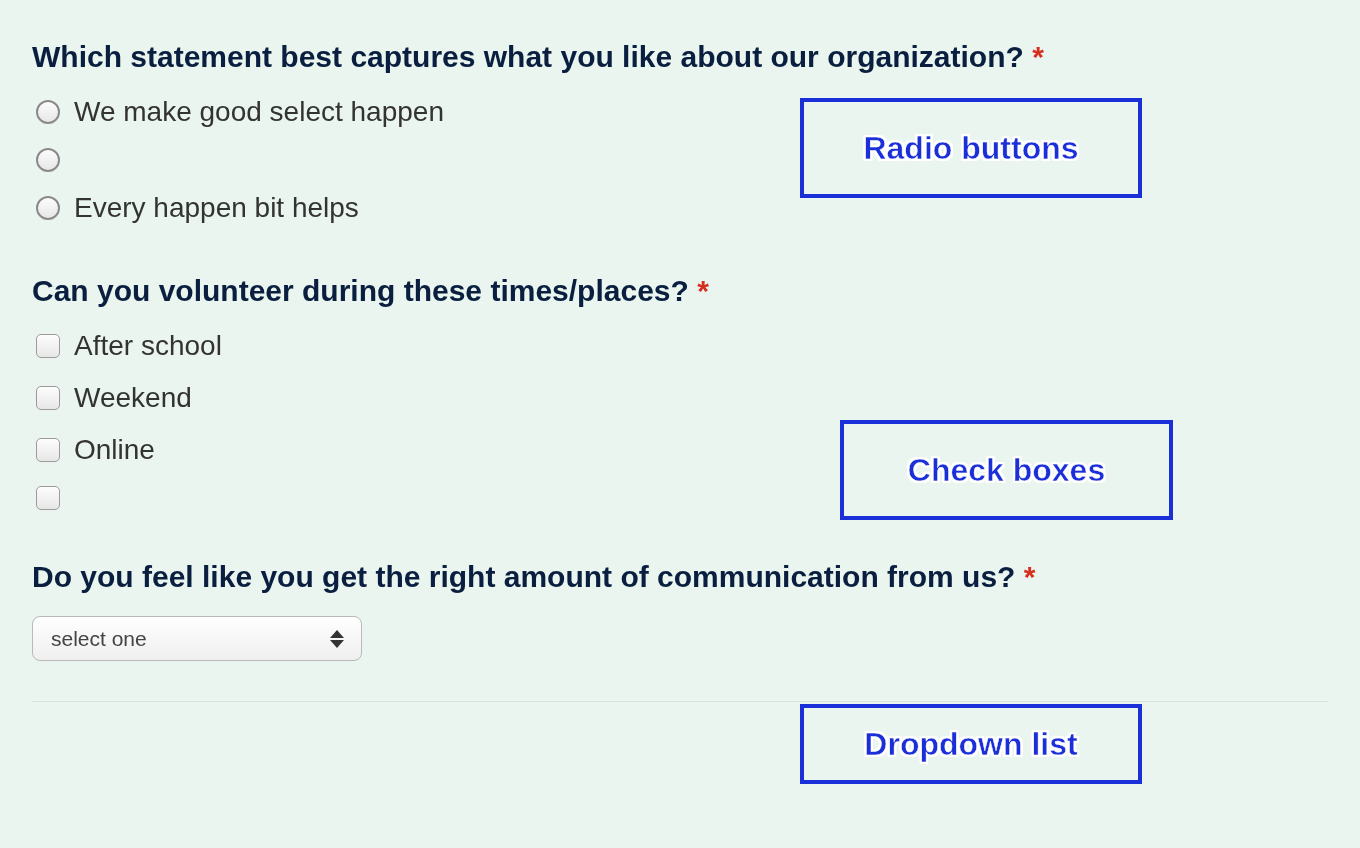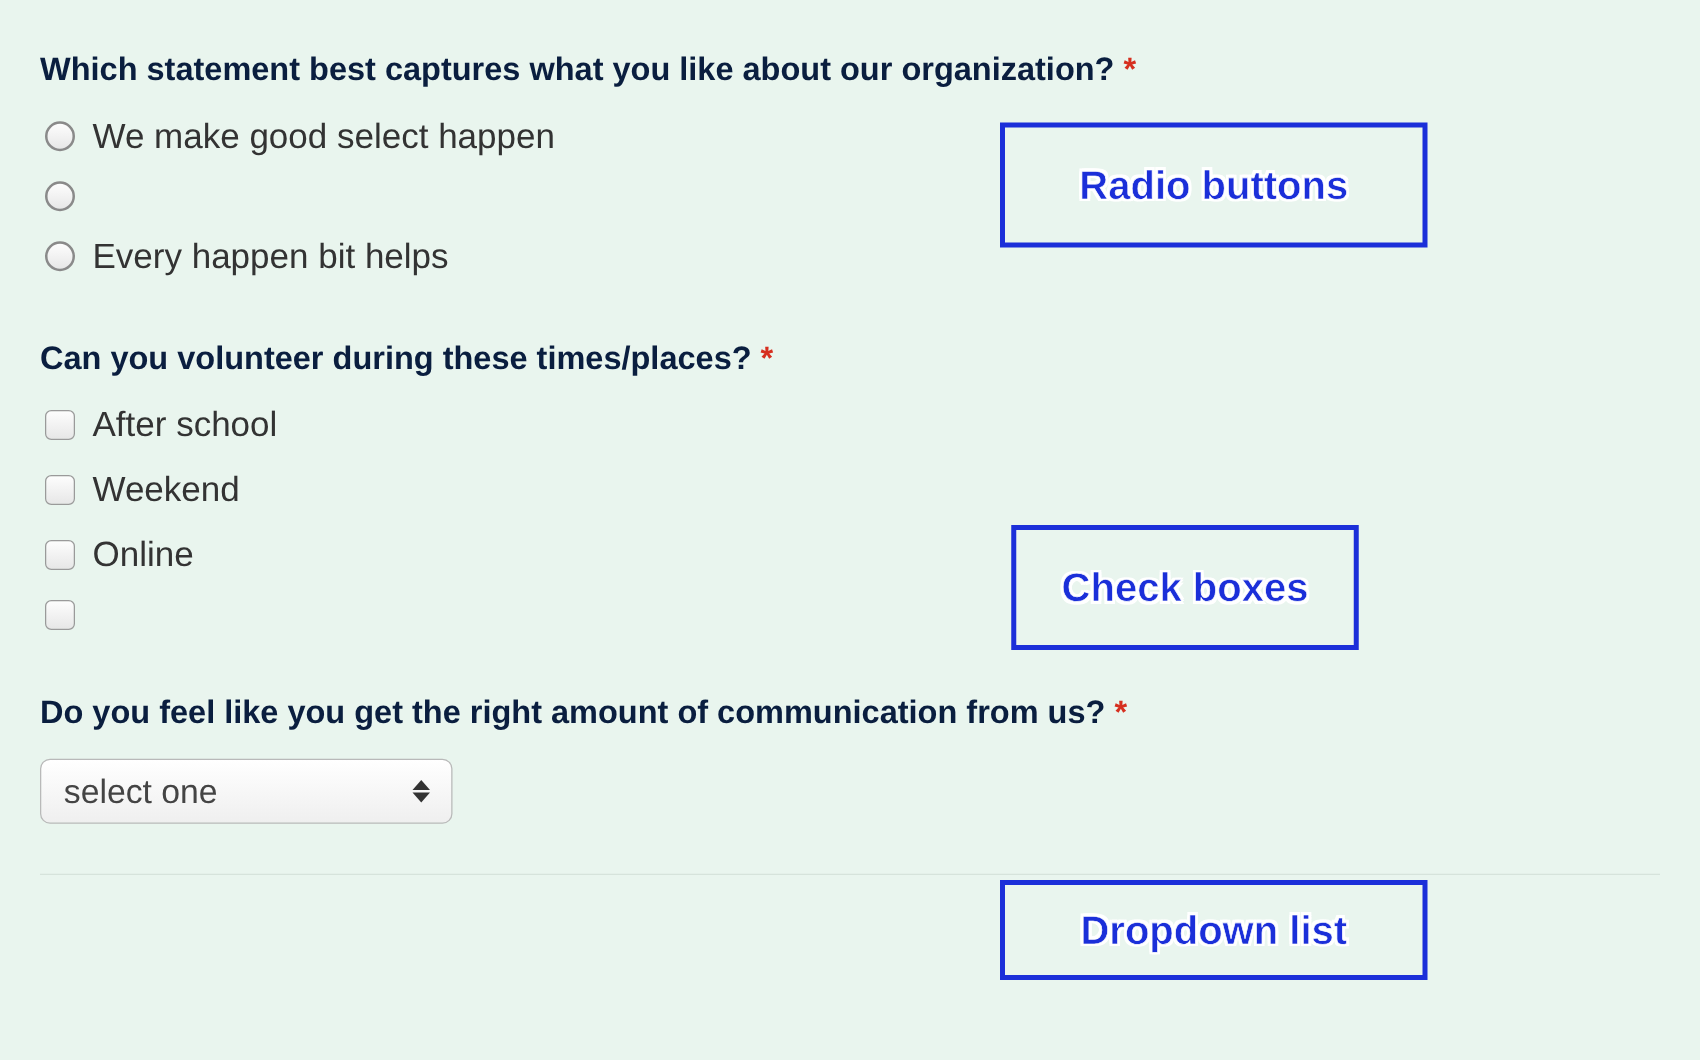--- a/index.html
+++ b/index.html
@@ -7,21 +7,21 @@
       background: #e9f5ee;
       font-family: -apple-system, BlinkMacSystemFont, "Segoe UI", Helvetica, Arial, sans-serif;
       width: 1360px;
       height: 848px;
       position: relative;
       padding: 40px 32px 0 32px;
     }
     .q-block { margin-bottom: 50px; }
     .q-title {
       color: #0a1e3f;
-      font-size: 26px;
+      font-size: 30px;
       font-weight: 700;
       margin-bottom: 22px;
     }
     .required-asterisk { color: #d62f1f; }
     .option-row {
       display: flex;
       align-items: center;
       margin-bottom: 20px;
       margin-left: 4px;
     }
@@ -46,21 +46,21 @@
       border-radius: 5px;
       background: linear-gradient(#fdfdfd,#e7e7e7);
       cursor: pointer;
     }
     .select-wrap {
       position: relative;
       display: inline-block;
     }
     .select-el {
       appearance: none;
-      font-size: 27px;
+      font-size: 21px;
       color: #444;
       padding: 10px 68px 10px 18px;
       border: 1px solid #b9b9b9;
       border-radius: 8px;
       background: linear-gradient(#ffffff,#efefef);
       cursor: pointer;
       min-width: 330px;
     }
     .select-caret {
       position: absolute;
@@ -96,21 +96,21 @@
       color: #1b2fd9;
       -webkit-text-stroke: 0.5px #fff;
       text-shadow:
         -2px -2px 0 #fff, 2px -2px 0 #fff,
         -2px 2px 0 #fff, 2px 2px 0 #fff,
         0 -2px 0 #fff, 0 2px 0 #fff,
         -2px 0 0 #fff, 2px 0 0 #fff;
       padding: 36px 28px;
     }
     .callout-1 { left: 800px; top: 98px;  width: 342px; height: 100px; }
-    .callout-2 { left: 809px; top: 420px; width: 278px; height: 100px; }
+    .callout-2 { left: 840px; top: 420px; width: 333px; height: 100px; }
     .callout-3 { left: 800px; top: 692px; width: 342px; height: 60px; margin-top: 12px;  }
   </style>
 </head>
 <body>
 
 <div class="q-block">
   <div class="q-title">
     <span>Which statement best captures what you like about our organization?</span>
     <span class="required-asterisk">*</span>
   </div>

